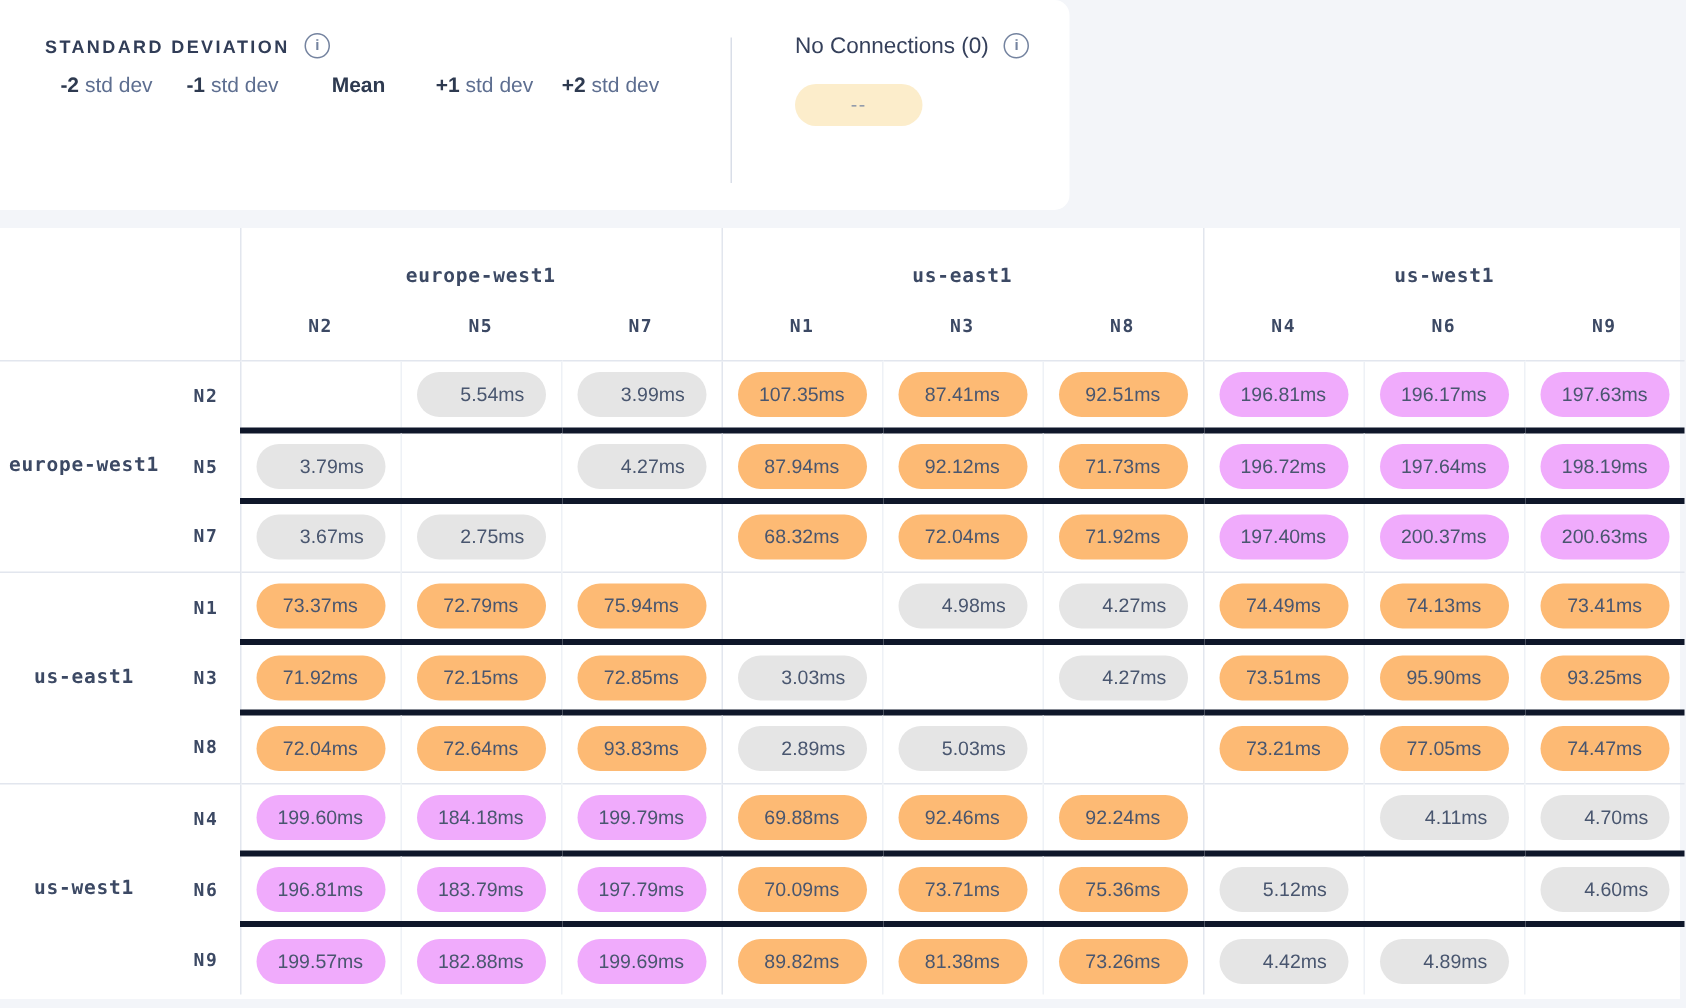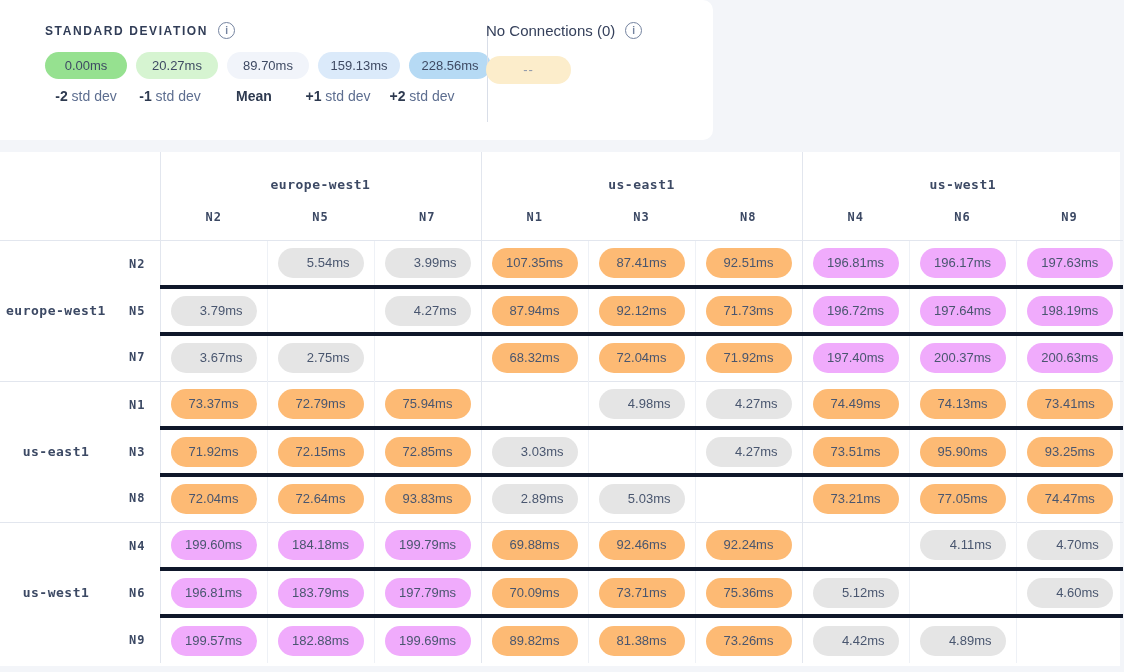--- a/index.html
+++ b/index.html
@@ -11,21 +11,21 @@
     overflow: hidden;
   }
 
   
   .card {
     position: absolute; top: 0; left: 0;
     width: 713px; height: 140px;
     background: #ffffff;
     border-radius: 0 10px 10px 0;
   }
-  .legend-left { position: absolute; left: 30px; top: 22px; margin-left: 15px; }
+  .legend-left { position: absolute; left: 30px; top: 22px; }
   .title-row { display: flex; align-items: center; gap: 10px; }
   .legend-title {
     font-size: 12px; font-weight: bold; letter-spacing: 1.6px;
     color: #313d57;
   }
   .info-icon {
     width: 17px; height: 17px; border-radius: 50%;
     border: 1.5px solid #74839f; color: #74839f;
     font-size: 10px; font-weight: bold;
     display: inline-flex; align-items: center; justify-content: center;
@@ -42,21 +42,21 @@
   .c-mean   { background: #f1f4fa; }
   .c-blue1  { background: #dbeafa; }
   .c-blue2  { background: #b6daf4; }
   .legend-labels { display: flex; gap: 2px; margin-top: 9px; }
   .legend-label { width: 82px; text-align: center; font-size: 14px; color: #5d6e90; }
   .legend-label b { color: #2e3a50; font-weight: bold; }
   .divider {
     position: absolute; left: 487px; top: 25px;
     width: 1px; height: 97px; background: #d9dee8;
   }
-  .noconn { position: absolute; left: 486px; top: 22px; }
+  .noconn { position: absolute; left: 530px; top: 22px; }
   .noconn .title-row { font-size: 15px; color: #35405b; }
   .noconn-pill {
     margin-top: 17px; width: 85px; height: 28px; line-height: 28px;
     background: #fcedcb; border-radius: 14px;
     color: #8d97a9; text-align: center; font-size: 13px; letter-spacing: 1px;
   }
 
   
   .table-wrap {
     position: absolute; top: 152px; left: 0;
@@ -94,27 +94,20 @@
   .b-blue    { background: #f0abfc; }
 </style>
 </head>
 <body>
 
 <div class="card">
   <div class="legend-left">
     <div class="title-row">
       <span class="legend-title">STANDARD DEVIATION</span>
       <span class="info-icon">i</span>
-    </div>
-    <div class="legend-pills">
-      <span class="pill legend-pill c-green2">0.00ms</span>
-      <span class="pill legend-pill c-green1">20.27ms</span>
-      <span class="pill legend-pill c-mean">89.70ms</span>
-      <span class="pill legend-pill c-blue1">159.13ms</span>
-      <span class="pill legend-pill c-blue2">228.56ms</span>
     </div>
     <div class="legend-labels">
       <span class="legend-label"><b>-2</b><span> std dev</span></span>
       <span class="legend-label"><b>-1</b><span> std dev</span></span>
       <span class="legend-label"><b>Mean</b><span></span></span>
       <span class="legend-label"><b>+1</b><span> std dev</span></span>
       <span class="legend-label"><b>+2</b><span> std dev</span></span>
     </div>
   </div>
   <div class="divider"></div>

